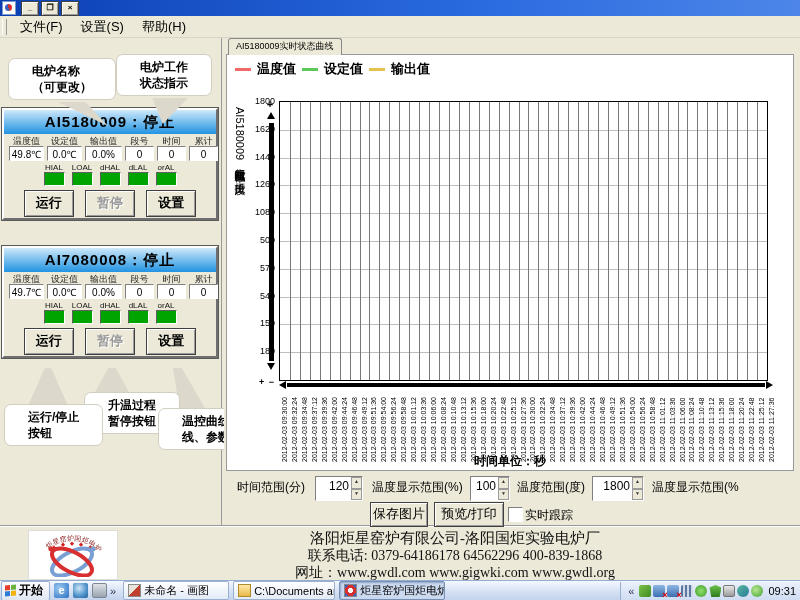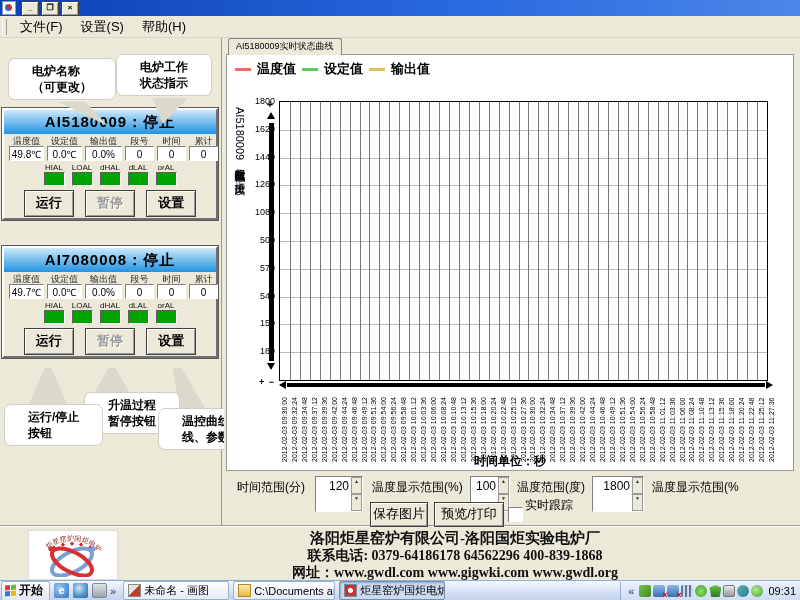--- a/index.html
+++ b/index.html
@@ -76,35 +76,35 @@
   .vs-bar{position:absolute;left:42px;top:68px;width:5px;height:238px;background:#000;}
   .hs-bar{position:absolute;left:60px;top:328px;width:478px;height:4px;background:#000;}
   .hs-marks{position:absolute;left:32px;top:322px;font-size:9px;font-weight:bold;letter-spacing:1px;}
   #xlabels{position:absolute;left:52px;top:336px;width:487px;height:72px;overflow:visible;}
   .xlab{position:absolute;top:71px;transform:rotate(-90deg);transform-origin:0 0;
     font-size:7px;color:#000;white-space:nowrap;letter-spacing:0;}
   .xtitle{position:absolute;left:0;right:0;top:398px;text-align:center;font-size:12px;font-weight:bold;color:#000;}
 
   
   .ctl-label{position:absolute;font-size:12px;color:#000;white-space:nowrap;}
-  .spin{position:absolute;height:36px;background:#fff;border:1px solid;border-color:#808080 #fff #fff #808080;
+  .spin{position:absolute;height:25px;background:#fff;border:1px solid;border-color:#808080 #fff #fff #808080;
     box-sizing:border-box;display:flex;}
   .spin .val{flex:1;font-size:12px;text-align:right;line-height:18px;padding-right:2px;}
   .spin .arrows{width:11px;display:flex;flex-direction:column;}
   .spin .sa{flex:1;background:#ece9d8;border:1px solid #9a9a9a;font-size:5px;line-height:7px;text-align:center;color:#333;}
   .cbtn{position:absolute;height:23px;line-height:21px;}
   .cb{position:absolute;width:13px;height:13px;background:#fff;border:1px solid;border-color:#808080 #fff #fff #808080;
     font-size:11px;line-height:12px;text-align:center;font-weight:bold;}
 
   
   .footer{position:absolute;left:0;top:525px;width:800px;height:55px;background:#ece9d8;
     border-top:1px solid #9a9a9a;box-shadow:inset 0 1px 0 #fff;box-sizing:border-box;}
   .logo{position:absolute;left:28px;top:4px;width:88px;height:48px;background:#fff;border:1px solid #ddd;}
   .ftext{position:absolute;left:120px;right:10px;top:3px;text-align:center;
-    font-family:"Liberation Serif",serif;color:#101010;font-weight:bold;}
+    font-family:"Liberation Serif",serif;color:#101010;}
   .fline1{font-size:15px;line-height:18px;}
   .fline2,.fline3{font-size:14px;line-height:17px;}
 
   
   .taskbar{position:absolute;left:0;top:580px;width:800px;height:20px;
     background:linear-gradient(180deg,#f4f8ff,#d3dff3 60%,#c3d3ec);border-top:1px solid #94aed2;box-sizing:border-box;display:flex;align-items:center;}
   .startbtn{display:flex;align-items:center;gap:3px;height:18px;padding:0 6px 0 3px;margin-left:1px;
     background:linear-gradient(180deg,#fdfdfd,#dfe7f3);border:1px solid #9ab0d0;border-radius:2px;font-size:12px;font-weight:bold;}
   .flag{width:11px;height:11px;display:grid;grid-template-columns:5px 5px;grid-template-rows:5px 5px;gap:1px;transform:skewY(-6deg);}
   .flag i{display:block;}
@@ -456,21 +456,21 @@
         <span class="arrows">
             <span class="sa">▲</span>
             <span class="sa">▼</span>
           </span>
       </div>
       <div class="ctl-label" style="left:428px;top:441px;">温度显示范围(%</div>
 
       <div class="btn3d cbtn" style="left:146px;top:464px;width:56px;font-weight:normal;">保存图片</div>
       <div class="btn3d cbtn" style="left:210px;top:464px;width:68px;font-weight:normal;">预览/打印</div>
       <div class="cb" id="trackcb" style="left:284px;top:469px;"></div>
-      <div class="ctl-label" style="left:301px;top:459px;">实时跟踪</div>
+      <div class="ctl-label" style="left:301px;top:469px;">实时跟踪</div>
     </div>
   </div>
 
   <div class="footer">
     <div class="logo">
       <svg width="86" height="46" viewBox="0 0 86 46">
         <defs>
             <path id="arc" d="M 16 22 A 30 22 0 0 1 70 22"></path>
           </defs>
         <text font-size="7" fill="#8b2020" font-family="Liberation Serif,serif"><textPath href="#arc" startOffset="8%">炬星窑炉国炬电炉</textPath></text>

